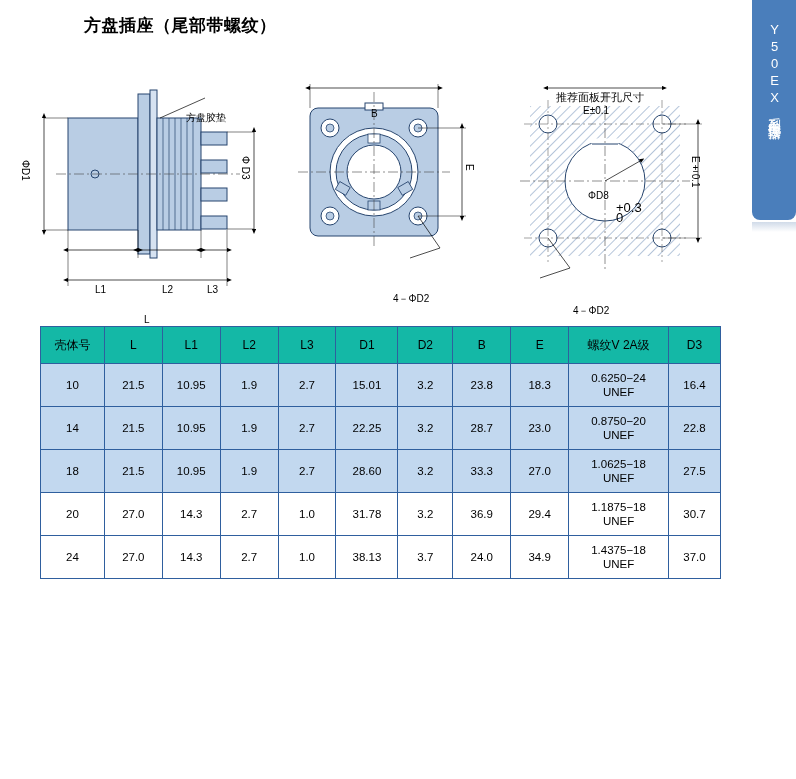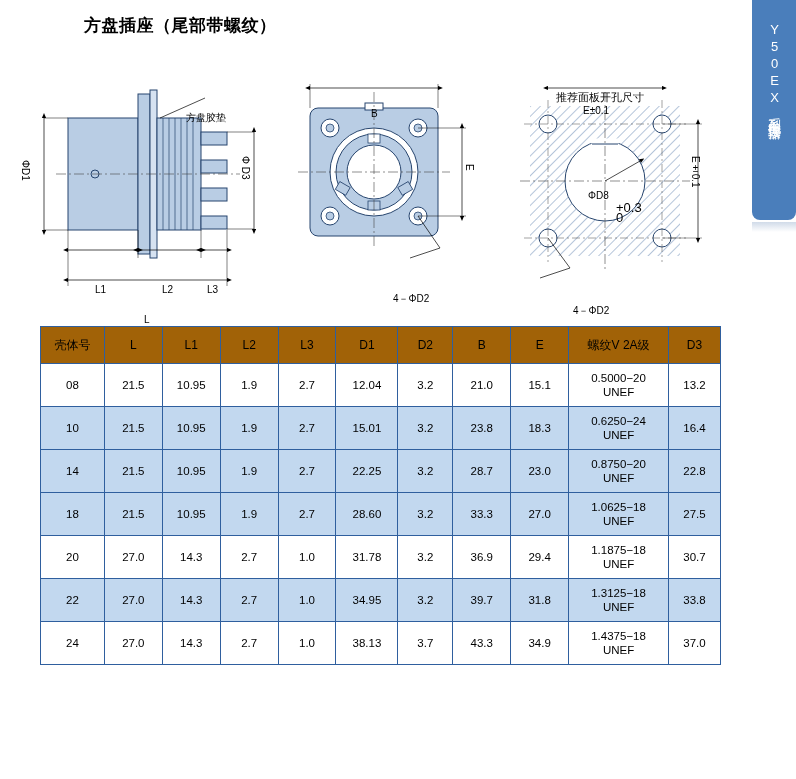--- a/index.html
+++ b/index.html
@@ -94,21 +94,21 @@
     font-size: 11.5px;
   }
   .spec-table th, .spec-table td {
     border: 1px solid #2f5f9e;
     text-align: center;
     color: #000;
     font-weight: normal;
     padding: 0;
   }
   .spec-table thead th {
-    background: #a16207;
+    background: #14b8a6;
     height: 36px;
     font-size: 12px;
   }
   .spec-table tbody td {
     height: 42px;
     background: #ffffff;
   }
   .spec-table tbody tr.alt td {
     background: #c2d8ef;
   }
@@ -311,36 +311,20 @@
       <th>L3</th>
       <th>D1</th>
       <th>D2</th>
       <th>B</th>
       <th>E</th>
       <th>螺纹V   2A级</th>
       <th>D3</th>
     </tr>
   </thead>
   <tbody>
-    <tr>
-      <td>08</td>
-      <td>21.5</td>
-      <td>10.95</td>
-      <td>1.9</td>
-      <td>2.7</td>
-      <td>12.04</td>
-      <td>3.2</td>
-      <td>21.0</td>
-      <td>15.1</td>
-      <td class="thread-cell">
-        <div>0.5000−20</div>
-        <div>UNEF</div>
-      </td>
-      <td>13.2</td>
-    </tr>
     <tr class="alt">
       <td>10</td>
       <td>21.5</td>
       <td>10.95</td>
       <td>1.9</td>
       <td>2.7</td>
       <td>15.01</td>
       <td>3.2</td>
       <td>23.8</td>
       <td>18.3</td>
@@ -391,45 +375,29 @@
       <td>31.78</td>
       <td>3.2</td>
       <td>36.9</td>
       <td>29.4</td>
       <td class="thread-cell">
         <div>1.1875−18</div>
         <div>UNEF</div>
       </td>
       <td>30.7</td>
     </tr>
-    <tr class="alt">
-      <td>22</td>
-      <td>27.0</td>
-      <td>14.3</td>
-      <td>2.7</td>
-      <td>1.0</td>
-      <td>34.95</td>
-      <td>3.2</td>
-      <td>39.7</td>
-      <td>31.8</td>
-      <td class="thread-cell">
-        <div>1.3125−18</div>
-        <div>UNEF</div>
-      </td>
-      <td>33.8</td>
-    </tr>
     <tr>
       <td>24</td>
       <td>27.0</td>
       <td>14.3</td>
       <td>2.7</td>
       <td>1.0</td>
       <td>38.13</td>
       <td>3.7</td>
-      <td>43.3</td>
+      <td>24.0</td>
       <td>34.9</td>
       <td class="thread-cell">
         <div>1.4375−18</div>
         <div>UNEF</div>
       </td>
       <td>37.0</td>
     </tr>
   </tbody>
 </table>
 

